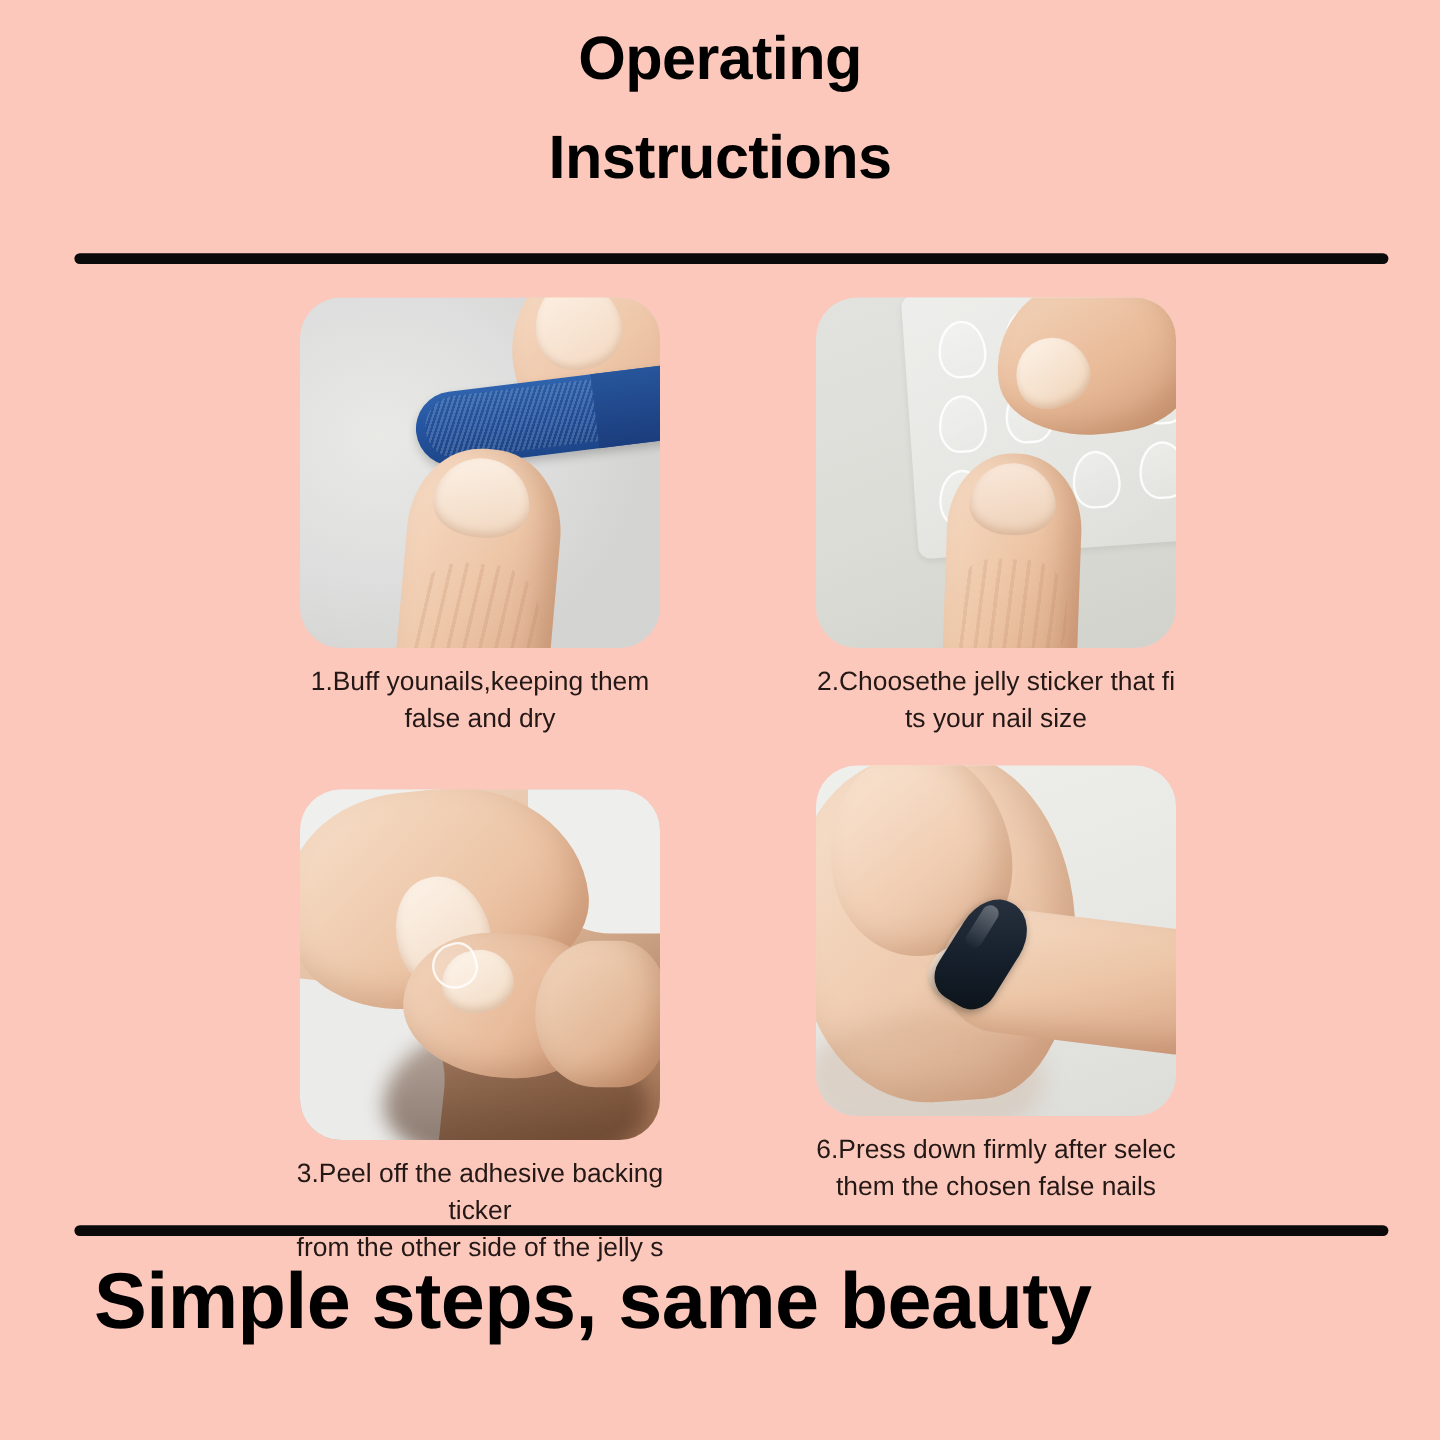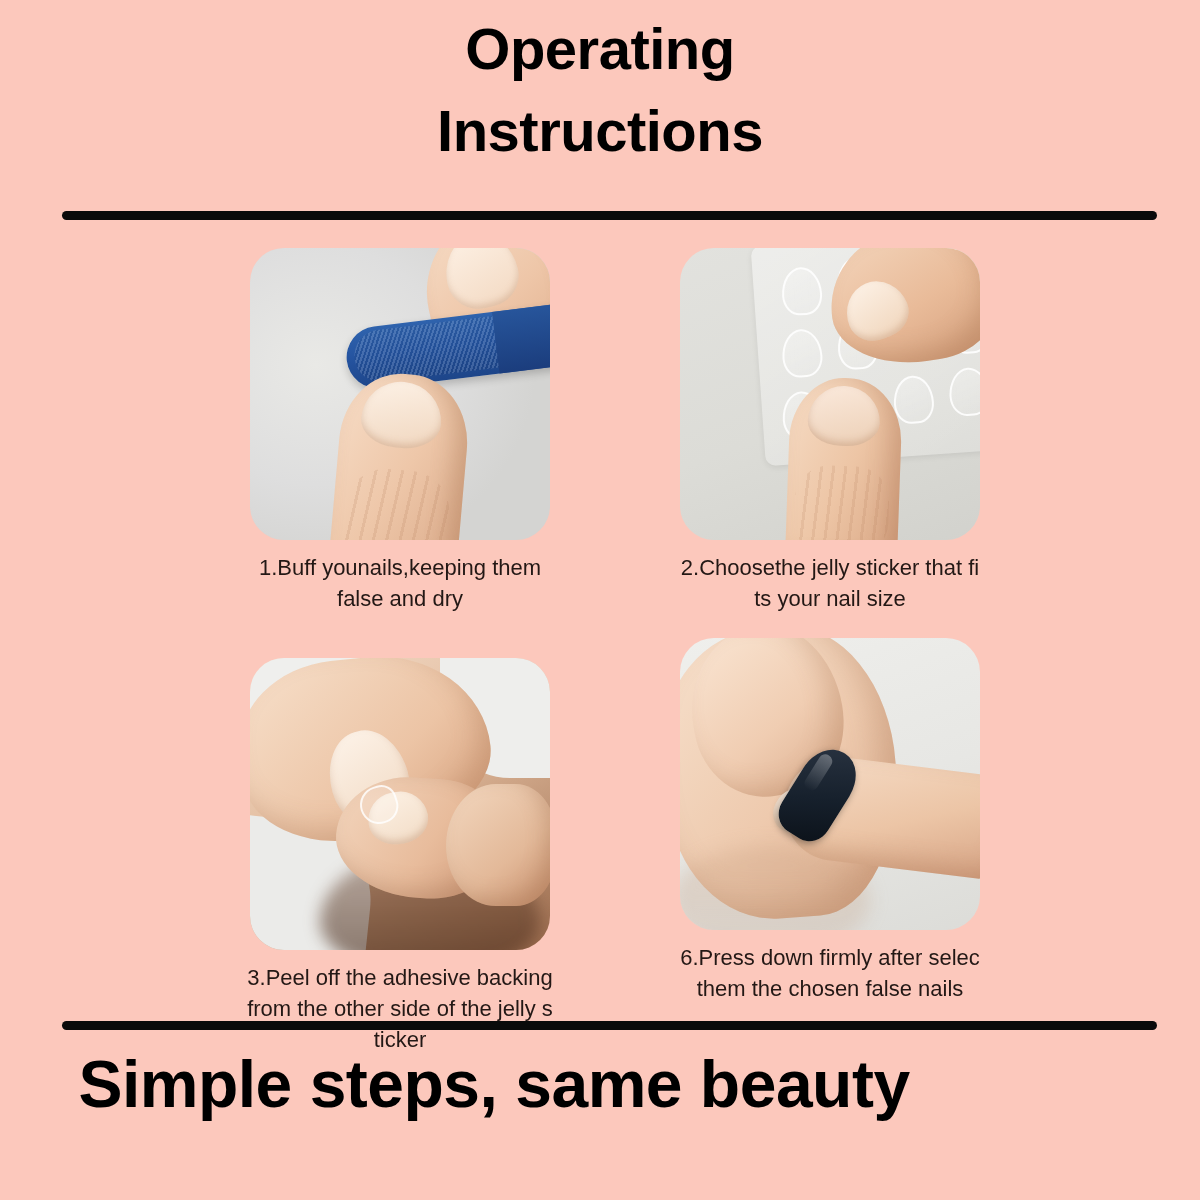--- a/index.html
+++ b/index.html
@@ -8,21 +8,21 @@
     background:#fcc8bc;
     font-family:"Liberation Sans","DejaVu Sans",sans-serif;
     overflow:hidden;position:relative;
   }
   .page{position:absolute;inset:0;}
 
   
   .title{
     position:absolute;left:0;top:8px;width:1200px;
     text-align:center;color:#000;
-    font-weight:bold;font-size:58px;line-height:82px;
+    font-weight:bold;font-size:51px;line-height:82px;
     letter-spacing:-0.5px;
     font-family:"Liberation Sans","DejaVu Sans",sans-serif;
   }
   .title .l1,.title .l2{display:block;}
 
   
   .divider{
     position:absolute;left:62px;width:1095px;height:9px;
     background:#0a0a0a;border-radius:6px;
   }
@@ -328,22 +328,22 @@
         <div class="shadow-bot"></div>
         <div class="upper-hand"></div>
         <div class="thumbnail-big"></div>
         <div class="lower-finger"></div>
         <div class="nail-peel"></div>
         <div class="peel-film"></div>
         <div class="right-finger"></div>
       </div>
       <div class="caption">
         <span>3.Peel off the adhesive backing</span>
+        <span>ticker</span>
         <span>from the other side of the jelly s</span>
-        <span>ticker</span>
       </div>
     </div>
 
     <div class="card c4">
       <div class="photo p4">
         <div class="hand"></div>
         <div class="palm-shadow"></div>
         <div class="thumb-press"></div>
         <div class="index-finger"></div>
         <div class="nail-tipsmall"></div>

